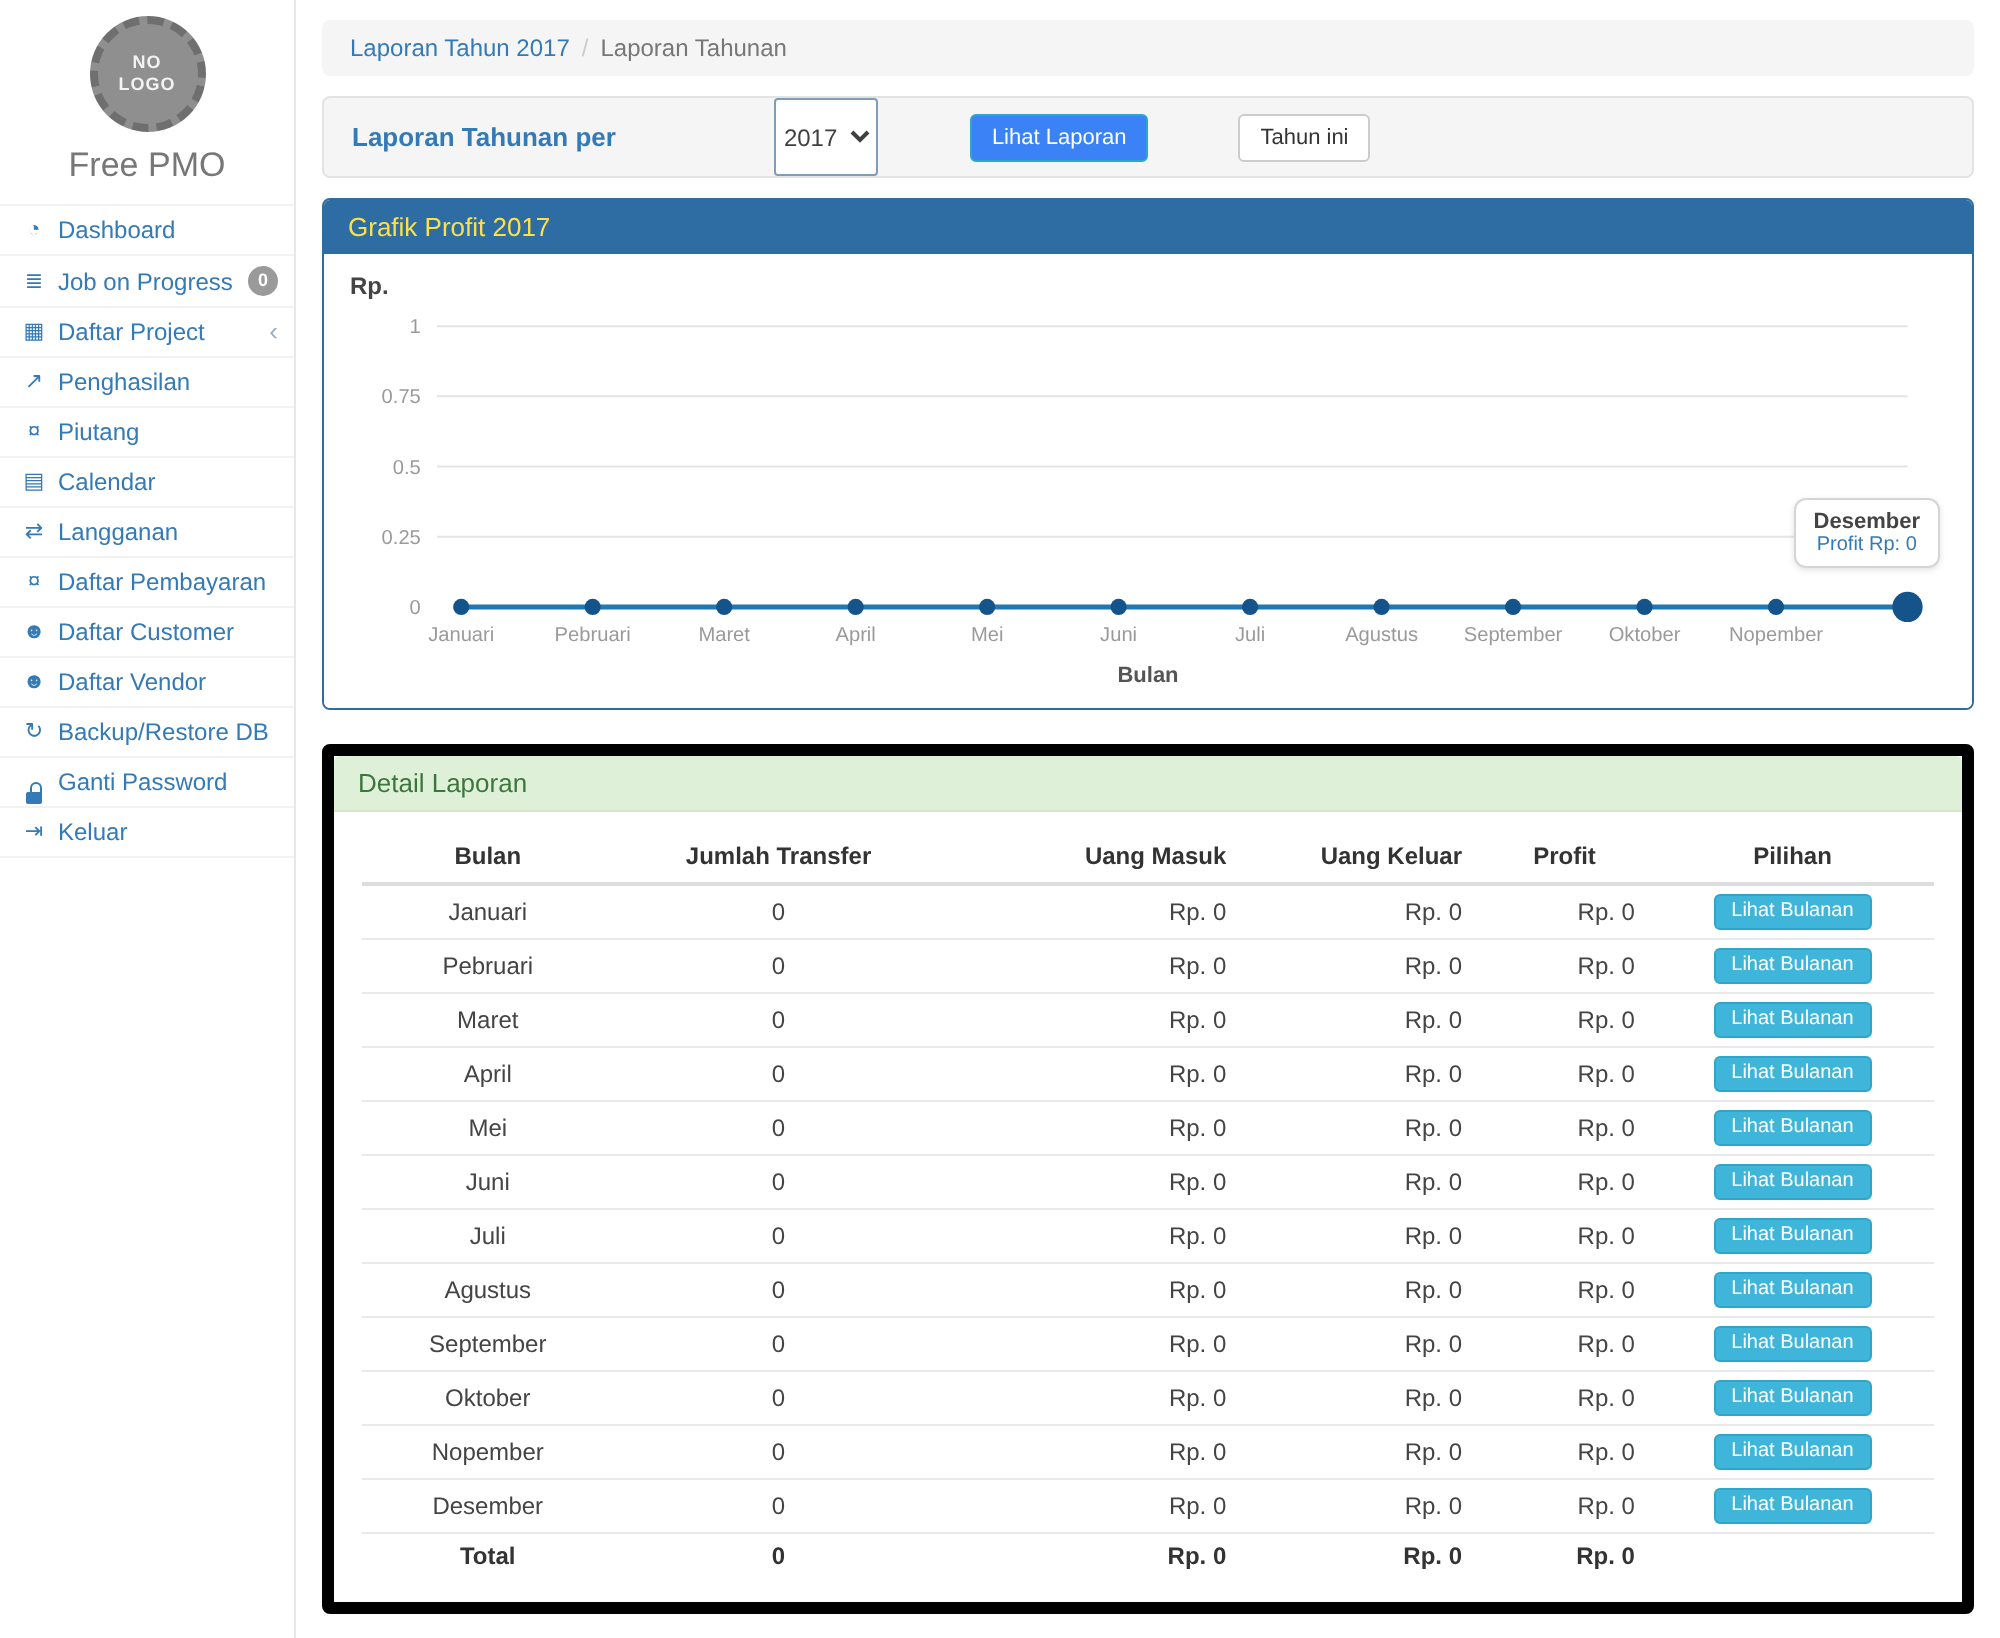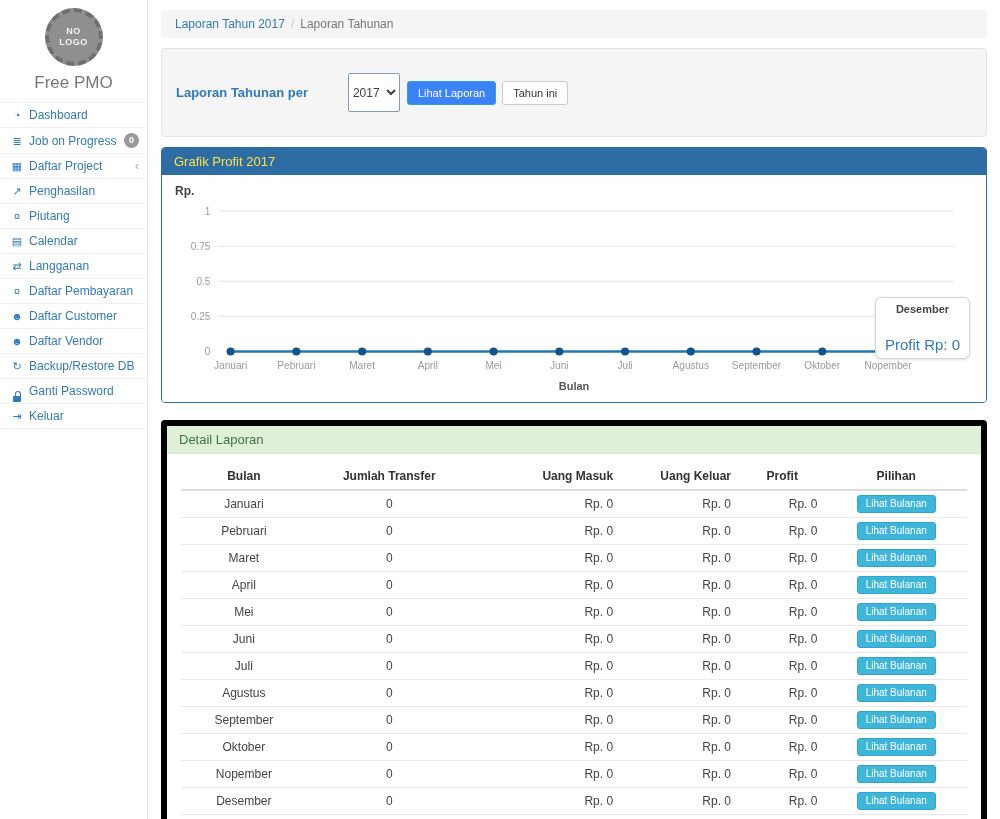--- a/index.html
+++ b/index.html
@@ -71,22 +71,22 @@
   .breadcrumb {
     background: #f5f5f5; border-radius: 4px;
     padding: 7px 14px; margin-bottom: 10px;
     font-size: 12px; color: #777;
   }
   .breadcrumb a { color: #337ab7; }
   .breadcrumb .sep { color: #ccc; margin: 0 6px; }
 
   .filter-bar {
     background: #f5f5f5; border: 1px solid #e3e3e3; border-radius: 4px;
-    padding: 24px 14px; margin-bottom: 10px;
-    display: flex; align-items: center;
+    padding: 0 14px; margin-bottom: 10px;
+    display: flex; align-items: center; gap: 39px;
   }
   .filter-label { font-weight: bold; color: #337ab7; font-size: 13px; margin-right: 7px; }
   .year-select {
     height: 39px; width: 52px;
     border: 1px solid #7f9db9; border-radius: 2px;
     background: #fff; color: #404040; font-size: 12px;
     font-family: "Liberation Sans", sans-serif;
     margin-right: 7px;
     margin-left: 33px;
   }
@@ -122,21 +122,21 @@
   .y-axis-title { position: absolute; top: 1px; left: 3px; font-weight: bold; font-size: 12px; color: #444; }
   #chart-svg { display: block; width: 100%; }
   .x-axis-title { text-align: center; font-weight: bold; font-size: 11px; color: #555; margin-top: 1px; }
   .chart-tooltip {
     position: absolute; top: 114px; right: 6px;
     background: #fff; border: 1px solid #d5d5d5; border-radius: 6px;
     padding: 5px 9px; text-align: center;
     box-shadow: 0 1px 3px rgba(0,0,0,.12);
   }
   .tt-title { font-weight: bold; font-size: 11px; color: #444; }
-  .tt-value { font-size: 15px; color: #337ab7; margin-top: 21px; white-space: nowrap; }
+  .tt-value { font-size: 10px; color: #337ab7; margin-top: 0; white-space: nowrap; }
 
   
   .table-body { padding: 9px 14px 12px; }
   #report-table { width: 100%; border-collapse: collapse; }
   #report-table th {
     font-size: 12px; color: #333; font-weight: bold;
     padding: 6px 8px; border-bottom: 2px solid #ddd;
   }
   #report-table td {
     font-size: 12px; color: #444;

